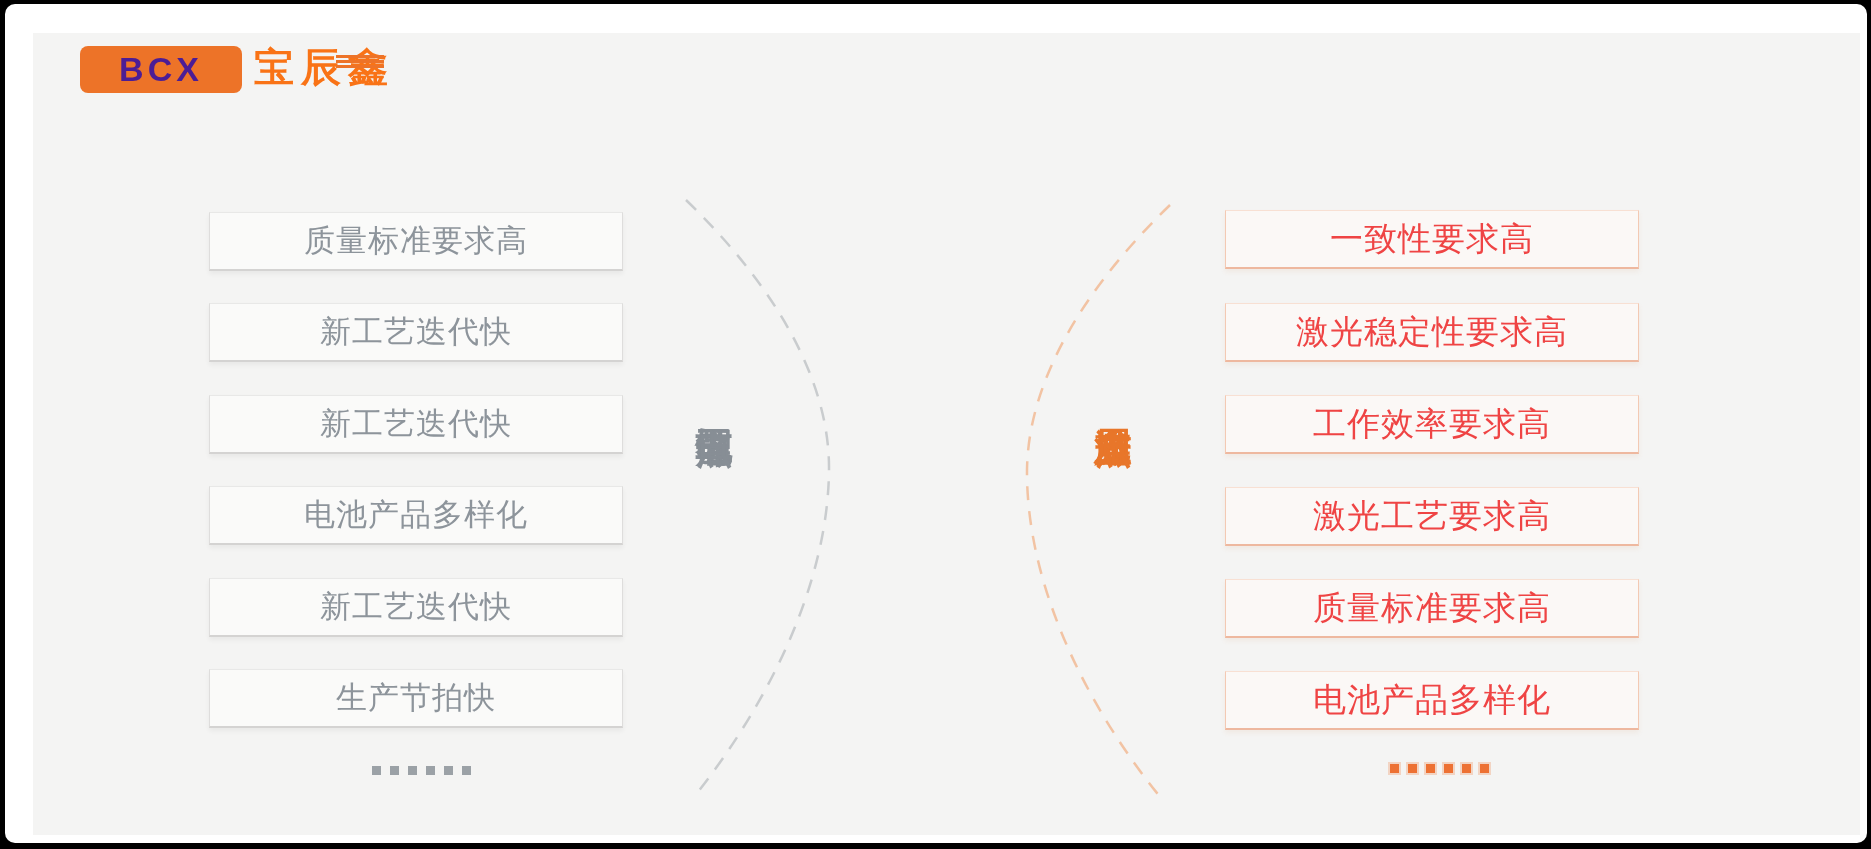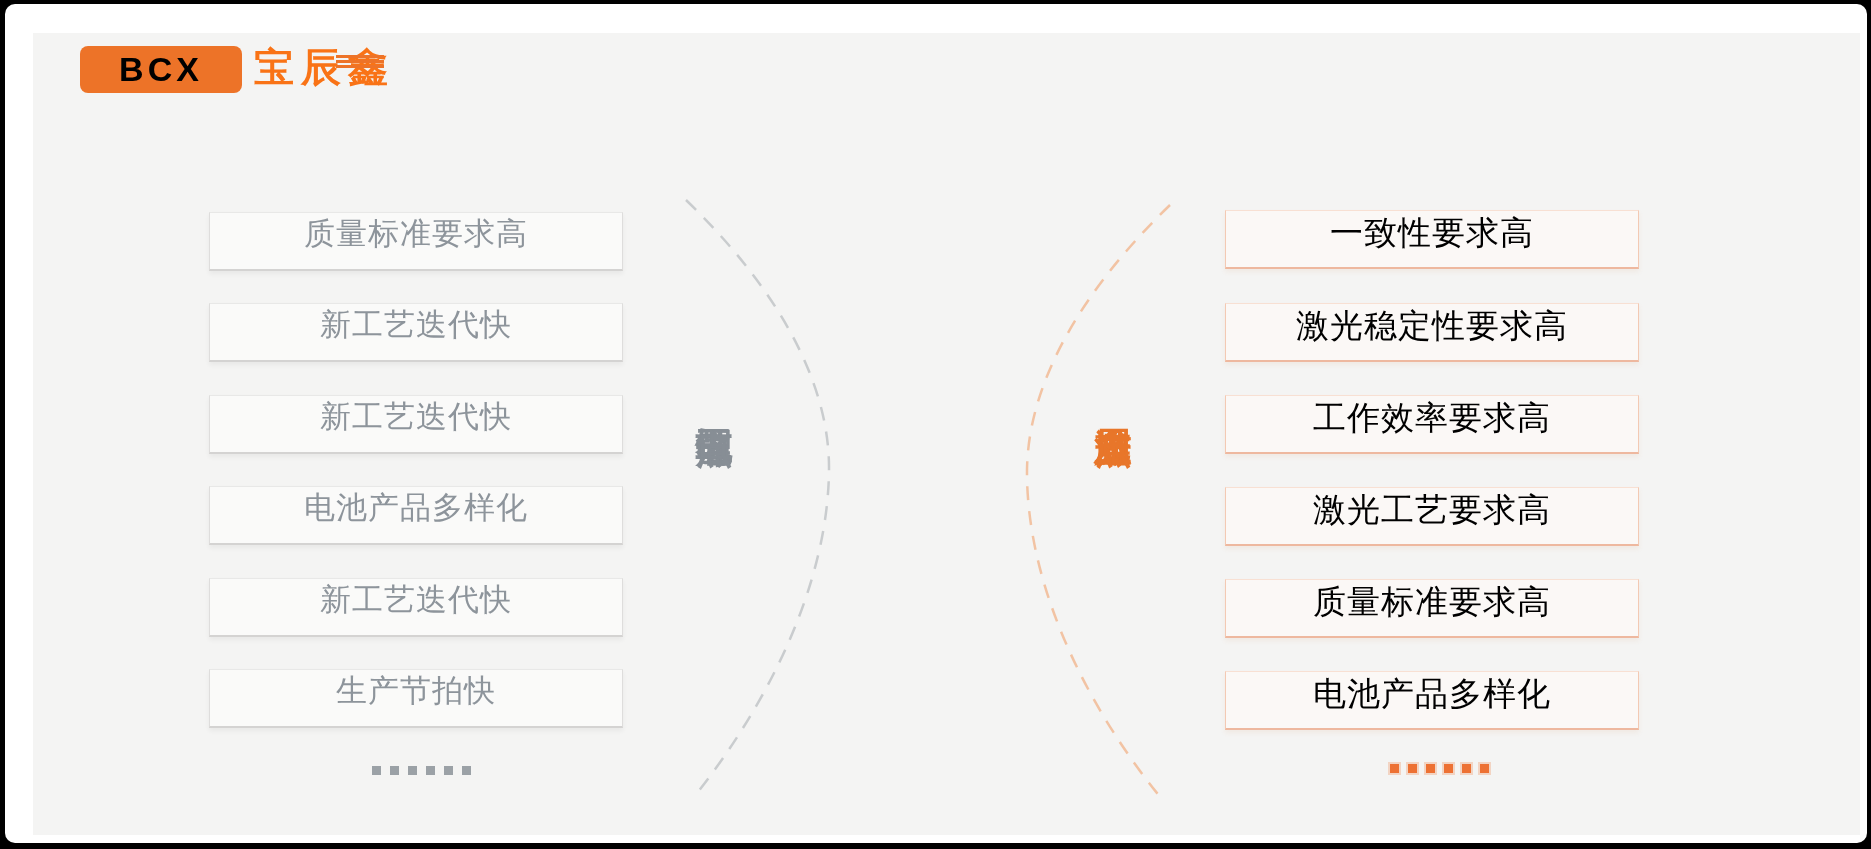--- a/index.html
+++ b/index.html
@@ -16,47 +16,47 @@
     background:#f4f4f3;
   }
   
   .logo{position:absolute;left:80px;top:46px;height:48px;}
   .logo-badge{
     position:absolute;left:0;top:0;width:162px;height:47px;
     background:#ed7328;border-radius:8px;
     display:flex;align-items:center;justify-content:center;
   }
   .logo-badge span{
-    color:#000000;font-weight:bold;font-size:34px;letter-spacing:4px;
+    color:#4c1d95;font-weight:bold;font-size:34px;letter-spacing:4px;
     font-family:"Liberation Sans",sans-serif;
   }
   .logo-name{
     position:absolute;left:174px;top:-6px;white-space:nowrap;
     font-size:40px;font-weight:bold;color:#f97316;letter-spacing:7px;
   }
   .logo-stripes{position:absolute;left:256px;top:9px;width:48px;height:13px;z-index:3;}
   .logo-stripes i{display:block;height:3px;margin-bottom:2px;background:#ed7328;}
   
   .box{
     position:absolute;width:414px;height:59px;
-    display:flex;justify-content:center;
+    display:flex;align-items:center;justify-content:center;
     box-sizing:border-box;
   }
   .box-l{
     left:209px;background:#fafaf9;
     border:1px solid #dedddc;border-top-color:#e8e8e7;border-bottom:2px solid #d4d3d2;
     box-shadow:0 3px 5px rgba(0,0,0,0.05);
   }
   .box-l .txt{color:#8d949b;font-size:31px;letter-spacing:1px;}
   .box-r{
     left:1225px;background:#fbf8f6;
     border:1px solid #f3c9b3;border-top-color:#f8e0d3;border-bottom:2px solid #eeb89f;
     box-shadow:0 3px 5px rgba(205,115,55,0.08);
   }
-  .box-r .txt{color:#000000;font-size:33px;letter-spacing:1px;}
+  .box-r .txt{color:#ef4444;font-size:33px;letter-spacing:1px;}
   
   .dots{position:absolute;display:flex;gap:9px;}
   .dots i{display:block;width:9px;height:9px;}
   .dots-l{left:372px;top:766px;}
   .dots-l i{background:#9ba1a6;}
   .dots-r{left:1390px;top:764px;}
   .dots-r i{background:#ed7133;outline:2px solid rgba(237,115,51,0.25);}
   
   .vlabel{
     position:absolute;top:399px;

